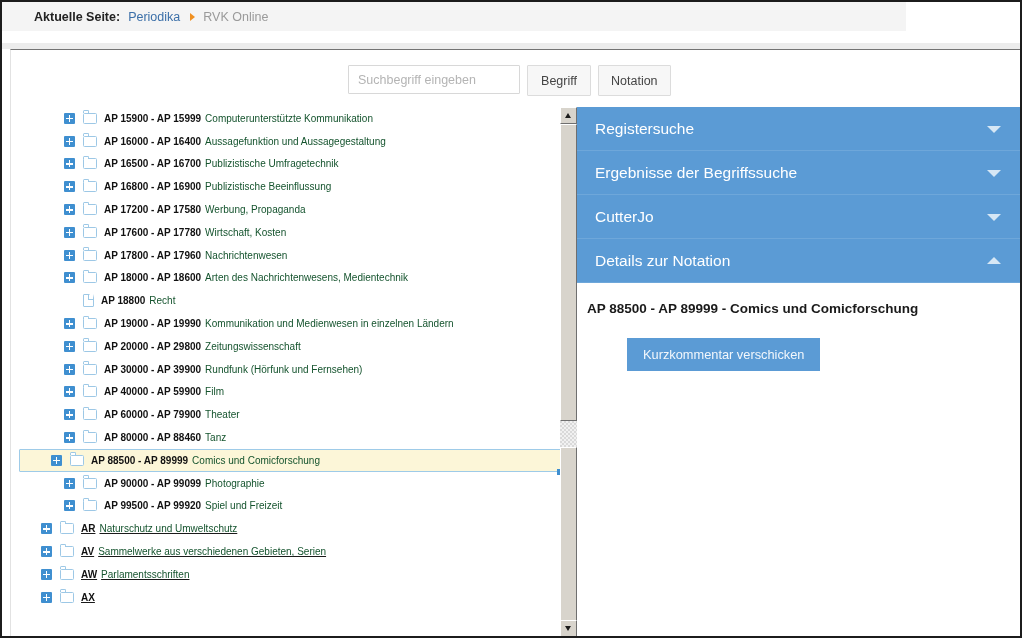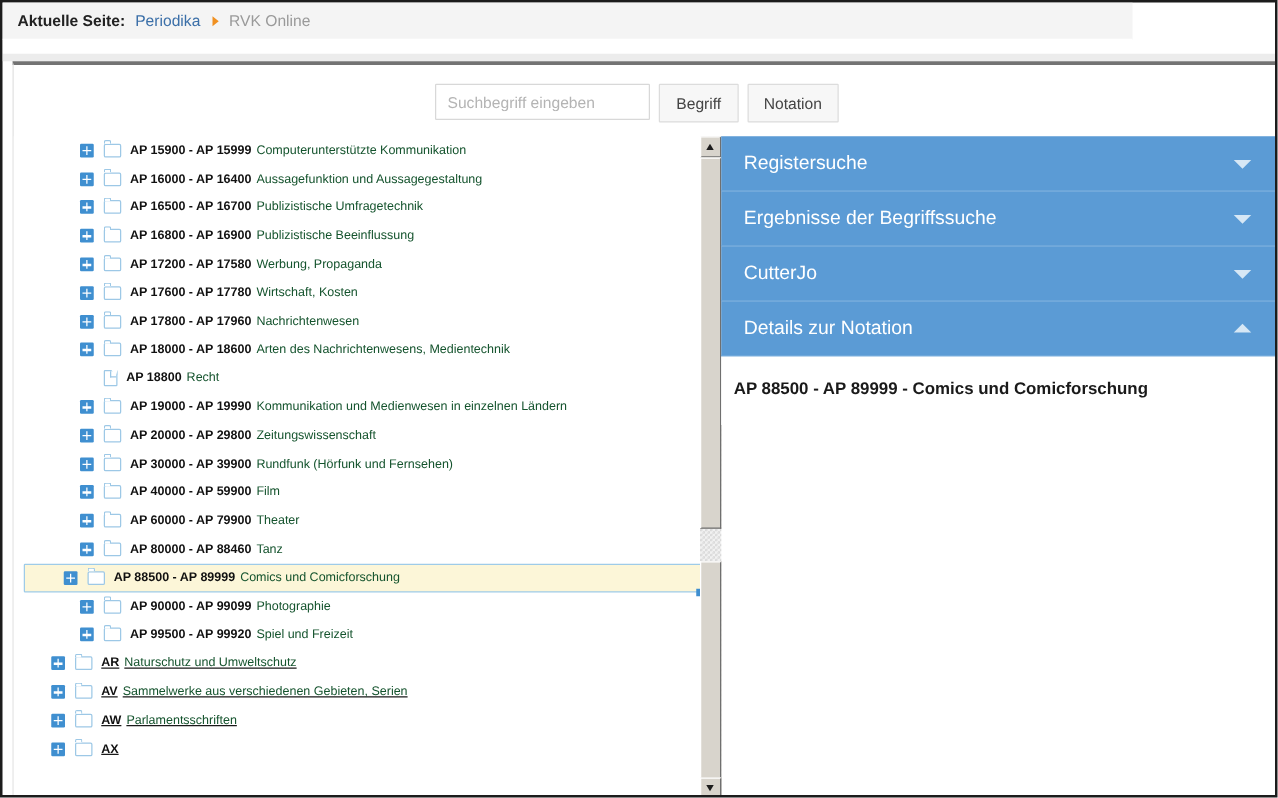--- a/index.html
+++ b/index.html
@@ -27,21 +27,21 @@
   .breadcrumb-bar {
     position: absolute;
     left: 0; top: 0;
     width: 904px;
     height: 30px;
     background: #f4f4f4;
     border-bottom: 1px solid #ffffff;
     box-sizing: border-box;
     display: flex;
     align-items: center;
-    padding-left: 12px;
+    padding-left: 32px;
     font-size: 12.5px;
   }
   .bc-label {
     color: #222222;
     font-weight: bold;
     margin-right: 8px;
   }
   .bc-link {
     color: #3b6fa8;
     text-decoration: none;
@@ -75,21 +75,21 @@
   }
   
   .content-card {
     position: absolute;
     left: 8px; top: 47px;
     width: 1010px;
     height: 587px;
     background: #ffffff;
     box-sizing: border-box;
     border-left: 1px solid #e2e2e2;
-    border-top: 3px solid #737373;
+    border-top: 1px solid #737373;
   }
   
   .search-row {
     position: absolute;
     left: 337px;
     top: 15px;
     display: flex;
     align-items: flex-start;
     gap: 7px;
   }
@@ -592,18 +592,19 @@
       </div>
 
       <div class="acc-header">
         <span>Details zur Notation</span>
         <span class="acc-chevron up"></span>
       </div>
 
       <div class="acc-body">
         <div class="detail-title">AP 88500 - AP 89999 - Comics und Comicforschung</div>
         <div class="btn-group">
+          <button class="pbtn">Kurzkommentar verschicken</button>
         </div>
       </div>
 
     </div>
   </div>
 </div>
 
 </body></html>

